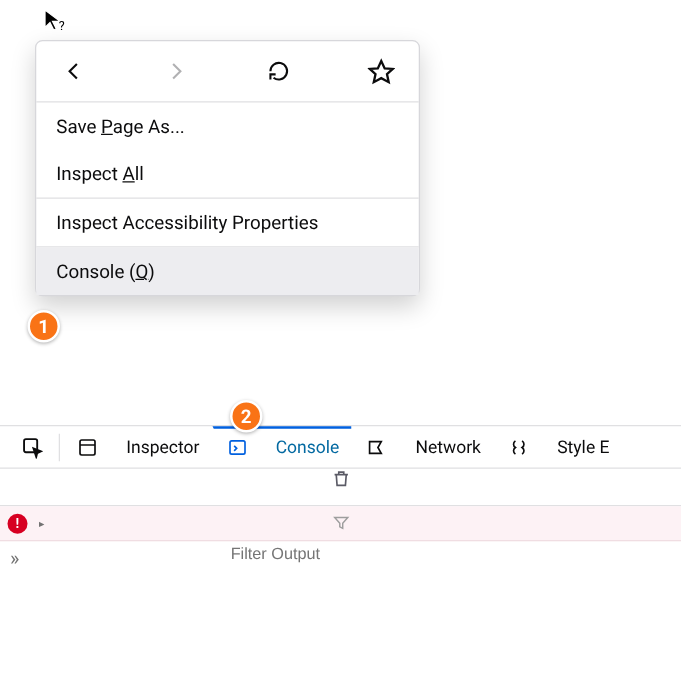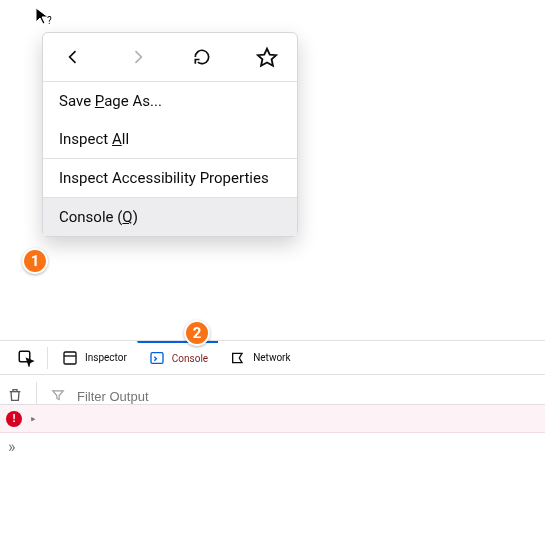--- a/index.html
+++ b/index.html
@@ -14,22 +14,22 @@
     overflow: hidden;
   }
   .cursor {
     position: absolute;
     top: 6px; left: 34px;
     width: 18px; height: 18px;
     z-index: 10;
   }
   .context-menu {
     position: absolute;
-    top: 32px; left: 42px;
-    width: 256px;
+    top: 32px; left: 28px;
+    width: 308px;
     background: #fff;
     border: 1px solid #d7d7db;
     border-radius: 6px;
     box-shadow: 0 8px 20px rgba(0,0,0,0.18);
     padding: 6px 0 0 0;
     z-index: 5;
   }
   .nav-row {
     display: flex;
     justify-content: space-between;
@@ -78,42 +78,43 @@
   .toolbar {
     display: flex;
     align-items: center;
     height: 34px;
     border-bottom: 1px solid #e0e0e2;
     padding-left: 6px;
     gap: 0;
   }
   .tool-btn {
     display: flex; align-items: center;
-    gap: 6px;
+    gap: 22px;
     padding: 0 10px;
     height: 100%;
-    font-size: 10px;
+    font-size: 14px;
     color: #0c0c0d;
     border-left: 1px solid transparent;
   }
   .tool-divider { width:1px; height: 22px; background:#e0e0e2; margin:0 2px;}
   .tool-btn.active {
-    color: #7f1d1d;
+    color: #0369a1;
     border-top: 2px solid #0060df;
     margin-top: -1px;
   }
   .tool-icon { width: 18px; height: 18px; display:inline-flex; align-items:center; justify-content:center;}
 
   .filter-row {
-    display: flex; align-items: flex-end;
+    display: flex; align-items: center;
     height: 30px;
     border-bottom: 1px solid #e0e0e2;
     padding: 0 6px;
     gap: 10px;
     color: #737373;
+    flex-direction: column;
   }
   .filter-input {
     border: none; outline: none;
     font-size: 13px; color: #737373;
     flex: 1;
     background: transparent;
   }
   .console-row {
     display: flex; align-items: center;
     height: 28px;
@@ -224,20 +225,29 @@
       <span>Console</span>
     </div>
     <div class="tool-btn">
       <span class="tool-icon">
         <svg width="16" height="16" viewBox="0 0 24 24" fill="none" stroke="#0c0c0d" stroke-width="2">
             <path d="M4 5 H18 L14 12 L18 19 H4 Z"></path>
           </svg>
       </span>
       <span>Network</span>
     </div>
+    <div class="tool-btn">
+      <span class="tool-icon">
+        <svg width="16" height="16" viewBox="0 0 24 24" fill="none" stroke="#0c0c0d" stroke-width="2">
+            <path d="M8 4 C5 6 5 10 8 12 C5 14 5 18 8 20"></path>
+            <path d="M16 4 C19 6 19 10 16 12 C19 14 19 18 16 20"></path>
+          </svg>
+      </span>
+      <span>Style E</span>
+    </div>
   </div>
 
   <div class="filter-row">
     <span class="tool-icon">
       <svg width="16" height="16" viewBox="0 0 24 24" fill="none" stroke="#5b5b66" stroke-width="2">
           <path d="M4 7 H20"></path>
           <path d="M9 7 V4 H15 V7"></path>
           <path d="M6 7 L7 20 H17 L18 7"></path>
         </svg>
     </span>

